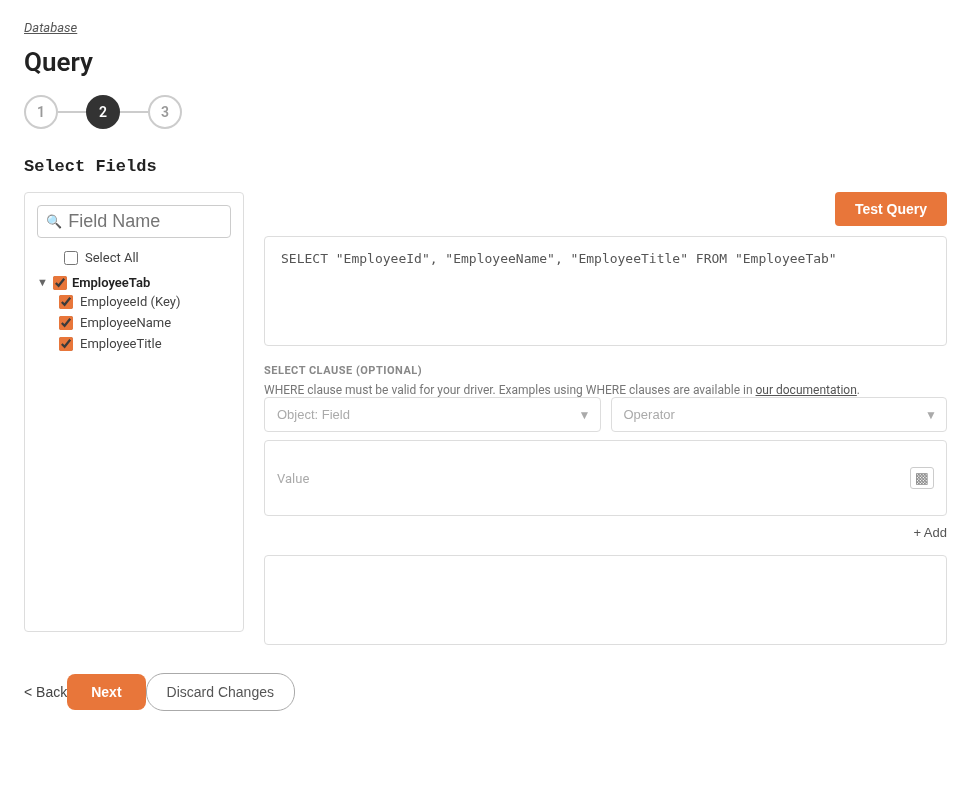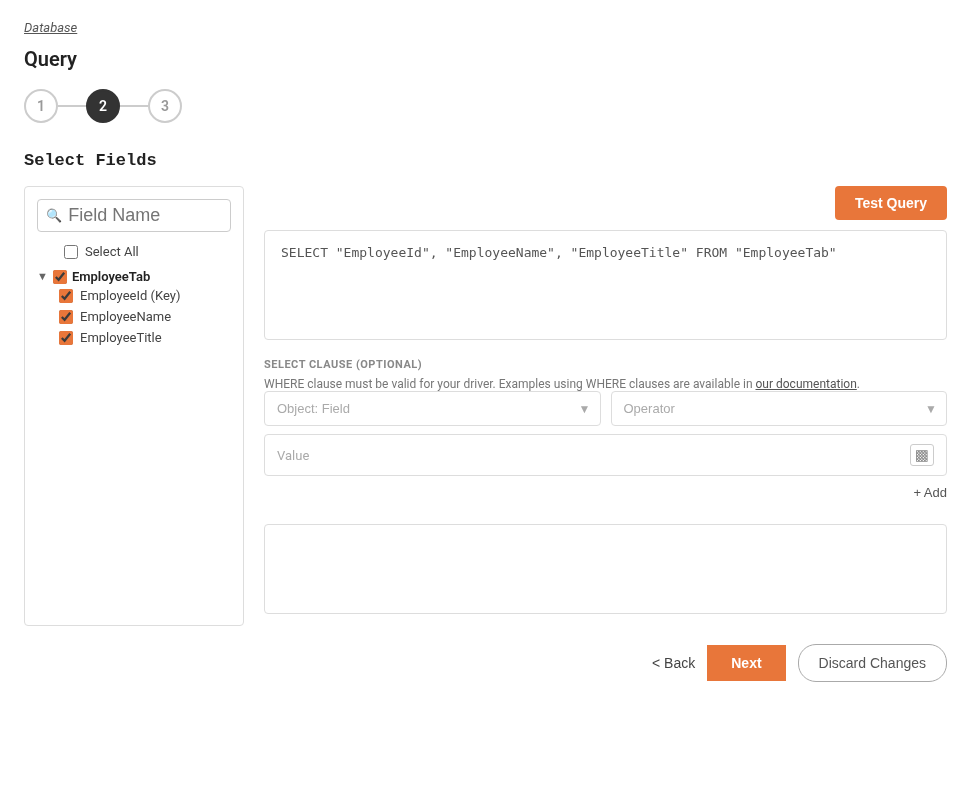--- a/index.html
+++ b/index.html
@@ -15,21 +15,21 @@
     }
     .breadcrumb {
       font-size: 13px;
       color: #555;
       margin-bottom: 12px;
       text-decoration: underline;
       cursor: pointer;
       font-style: italic;
     }
     .page-title {
-      font-size: 20px;
+      font-size: 26px;
       font-weight: 600;
       margin-bottom: 18px;
       color: #222;
     }
     .stepper {
       display: flex;
       align-items: center;
       margin-bottom: 28px;
     }
     .step {
@@ -217,75 +217,73 @@
       right: 10px;
       top: 50%;
       transform: translateY(-50%);
       color: #aaa;
       pointer-events: none;
       font-size: 12px;
     }
     .value-row {
       border: 1px solid #ddd;
       border-radius: 4px;
-      padding: 9px 12px;
+      padding: 26px 12px;
       font-size: 13px;
       color: #aaa;
       display: flex;
       align-items: center;
       justify-content: space-between;
       margin-bottom: 8px;
       background: #fff;
     }
     .value-icon {
       color: #888;
       font-size: 15px;
       border: 1px solid #ccc;
       padding: 1px 4px;
       border-radius: 3px;
     }
     .add-row {
       text-align: right;
-      margin-bottom: 24px;
+      margin-bottom: 15px;
     }
     .add-btn {
       color: #555;
       font-size: 13px;
       cursor: pointer;
       background: none;
       border: none;
     }
     .result-box {
       border: 1px solid #ddd;
       border-radius: 4px;
       min-height: 90px;
       background: #fff;
     }
     .footer {
       display: flex;
       align-items: center;
-      gap: 12px;
       padding: 18px 0 0 0;
-      justify-content: flex-end;
     }
     .back-btn {
       background: none;
       border: none;
       font-size: 14px;
       color: #444;
       cursor: pointer;
       display: flex;
       align-items: center;
       gap: 4px;
     }
     .next-btn {
       background: #e8763a;
       color: #fff;
       border: none;
-      border-radius: 0;
+      border-radius: 8px;
       padding: 10px 24px;
       font-size: 14px;
       font-weight: 600;
       cursor: pointer;
     }
     .discard-btn {
       background: #fff;
       border: 1px solid #aaa;
       border-radius: 18px;
       padding: 10px 20px;

